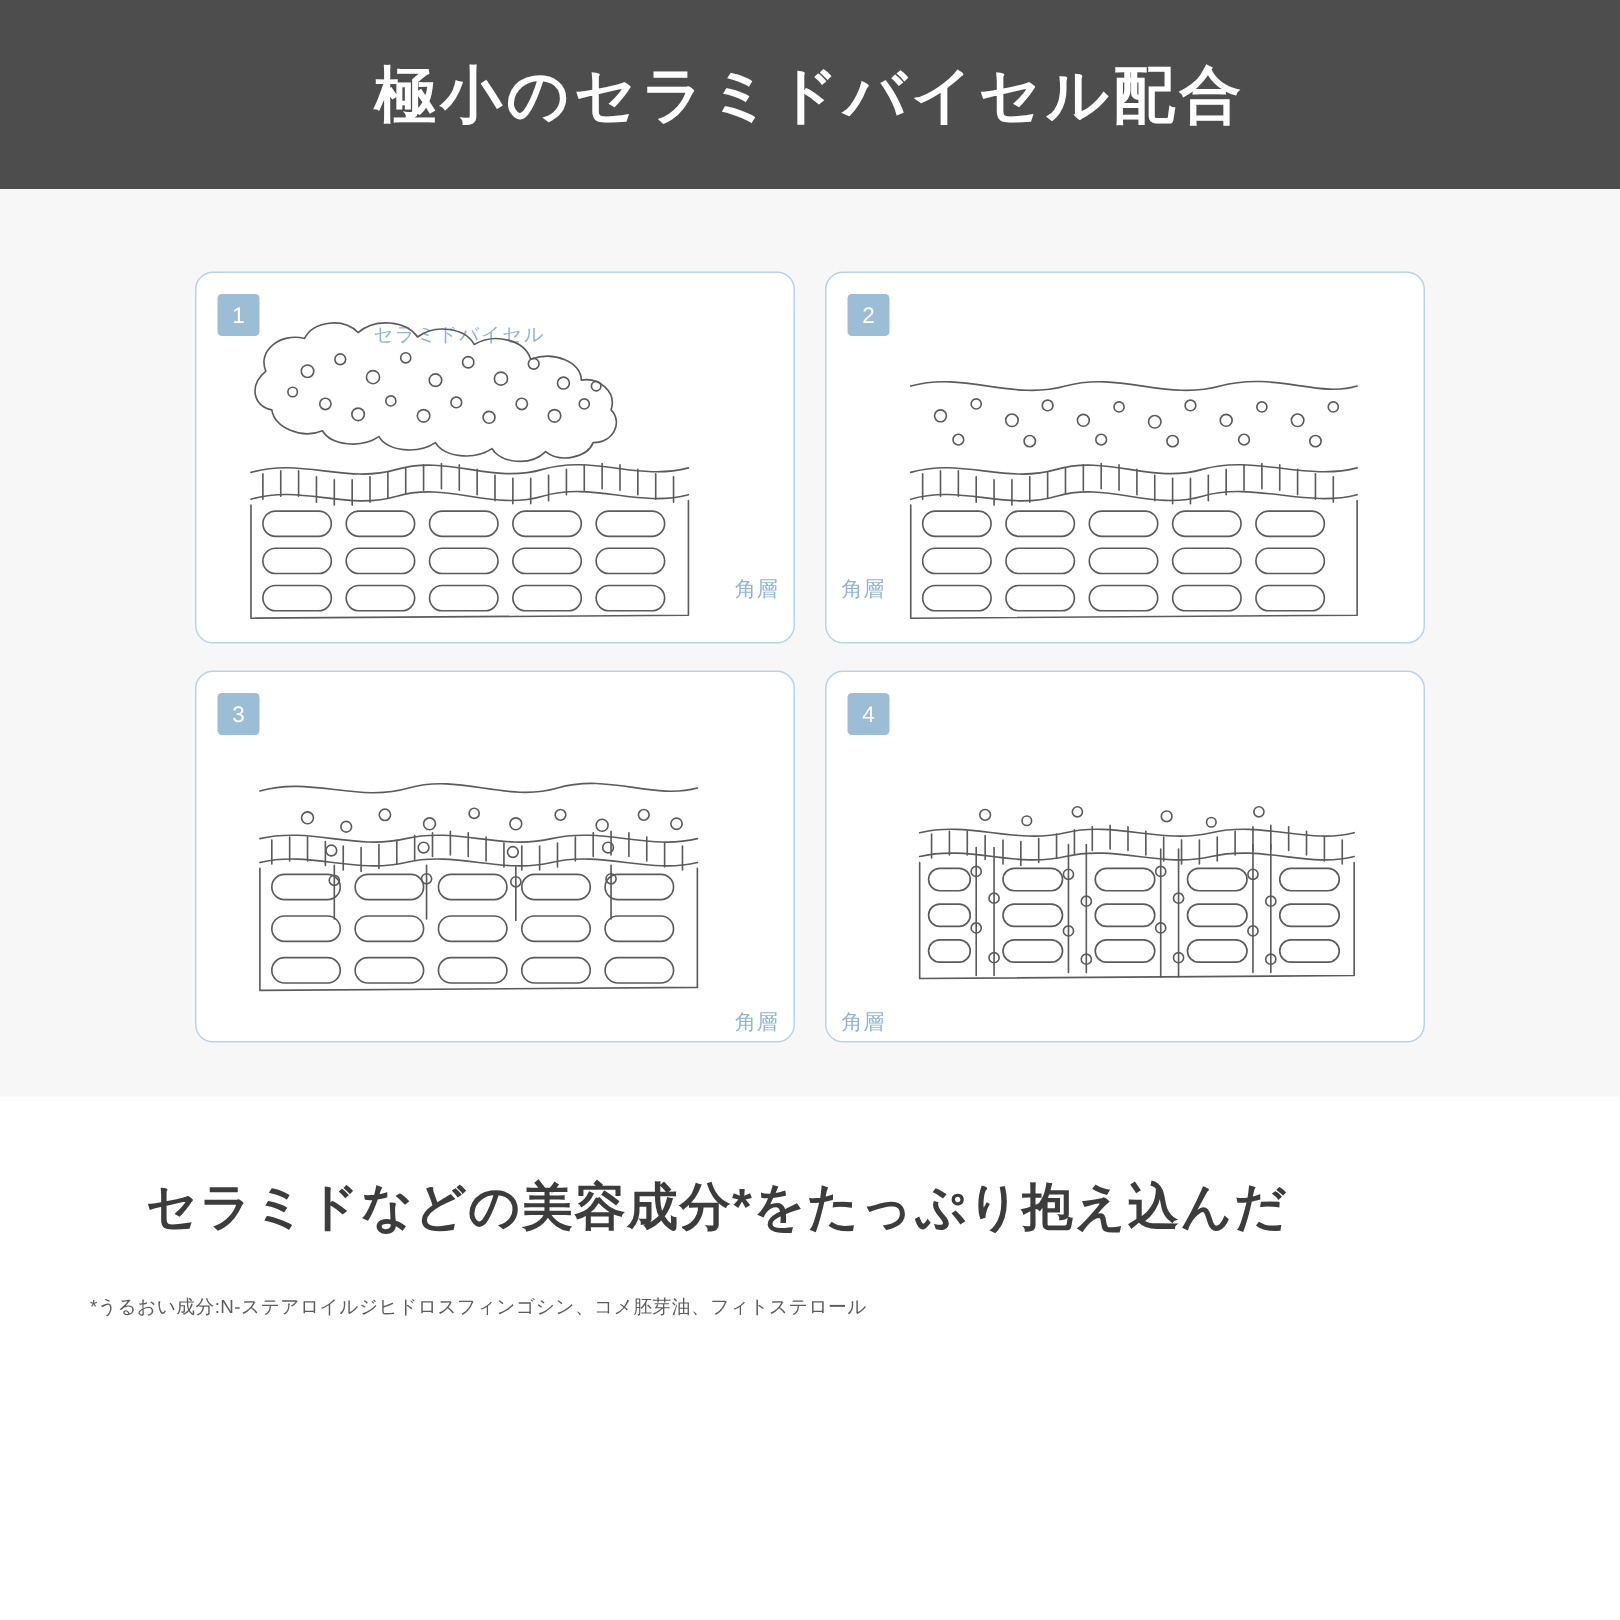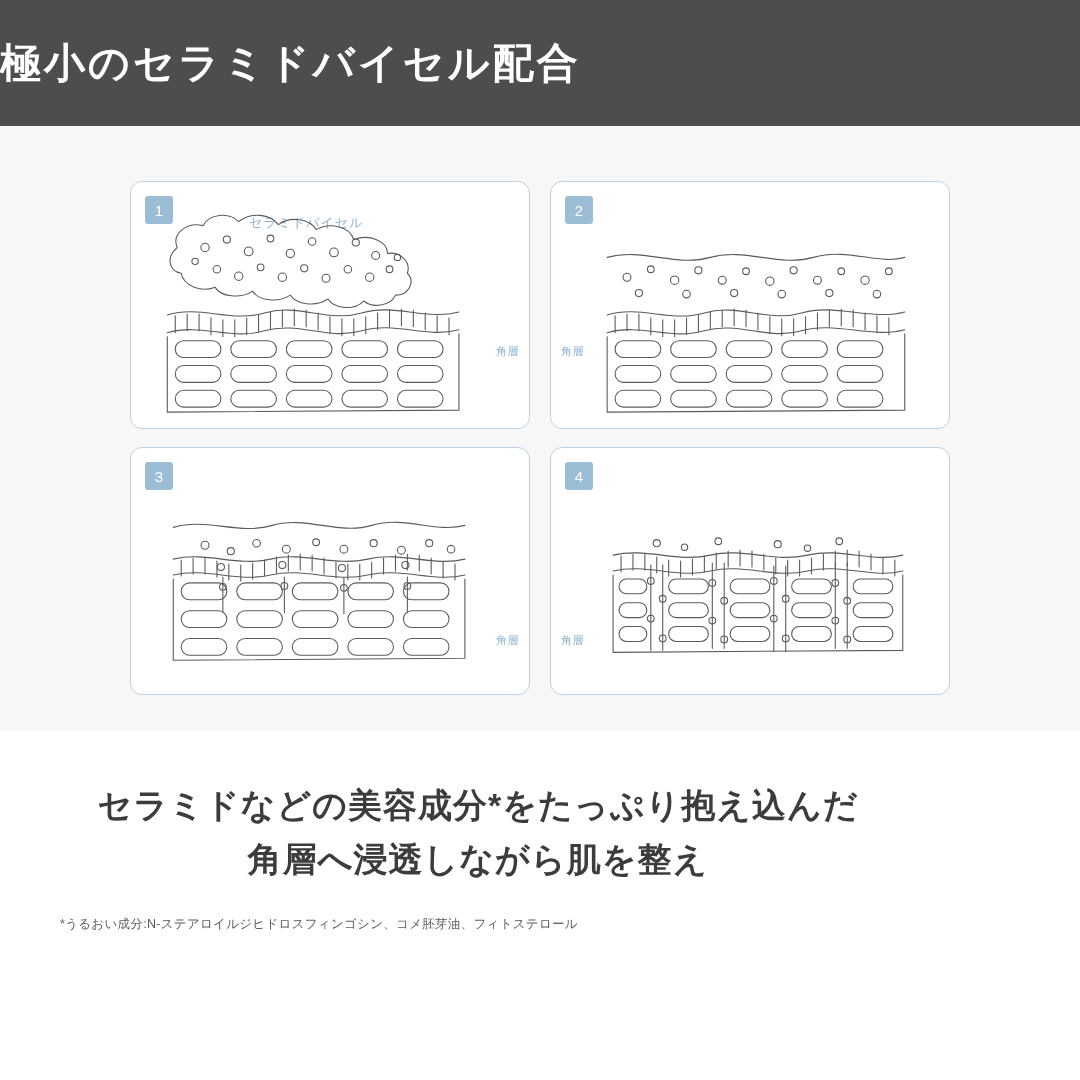--- a/index.html
+++ b/index.html
@@ -15,21 +15,21 @@
     position: relative;
   }
 
   
   .header {
     width: 1080px;
     height: 126px;
     background: #4d4d4d;
     display: flex;
     align-items: center;
-    justify-content: flex-start;
+    justify-content: center;
     box-sizing: border-box;
   }
   .header-title {
     color: #ffffff;
     font-size: 41px;
     letter-spacing: 3px;
     font-weight: 700;
     white-space: nowrap;
   }
 
@@ -78,23 +78,24 @@
     position: absolute;
     top: 32px;
     font-size: 13px;
     color: #8fb4d2;
     letter-spacing: 1px;
   }
   .caption-center { left: 118px; }
 
   .side-label {
     position: absolute;
-    font-size: 11px;
+    font-size: 14px;
     color: #8fb4d2;
     letter-spacing: 0.5px;
+    margin-top: 40px;
   }
   .side-label.right { right: 10px; top: 162px; }
   .side-label.left  { left: 10px;  top: 162px; }
   .side-label.right3 { right: 10px; top: 185px; }
   .side-label.left4  { left: 10px;  top: 185px; }
 
   .art {
     position: absolute;
     inset: 0;
   }
@@ -387,15 +388,14 @@
           </g>
         </svg>
       </div>
     </div>
 
   </div>
 </div>
 
 <div class="copy">
   <div class="copy-line">セラミドなどの美容成分*をたっぷり抱え込んだ</div>
-  <div class="copy-line">角層へ浸透しながら肌を整え</div>
   <div class="footnote">*うるおい成分:N-ステアロイルジヒドロスフィンゴシン、コメ胚芽油、フィトステロール</div>
 </div>
 
 </body></html>

